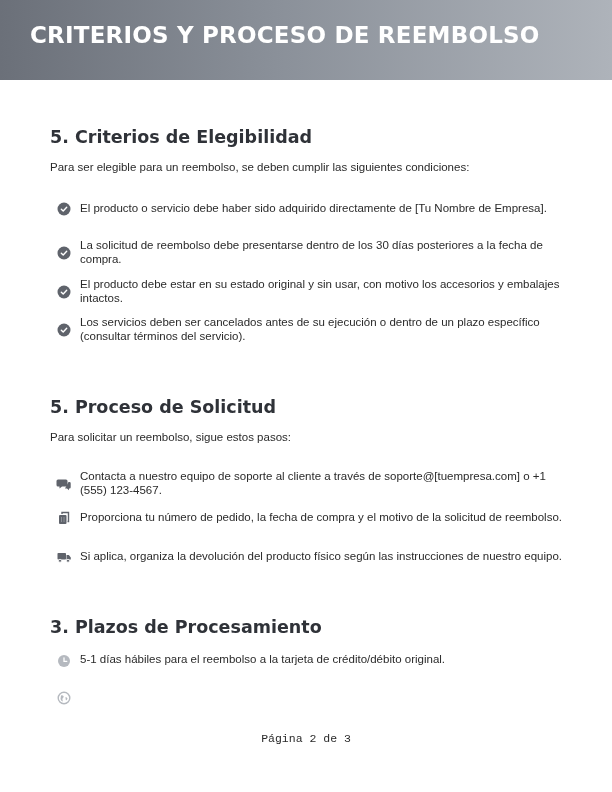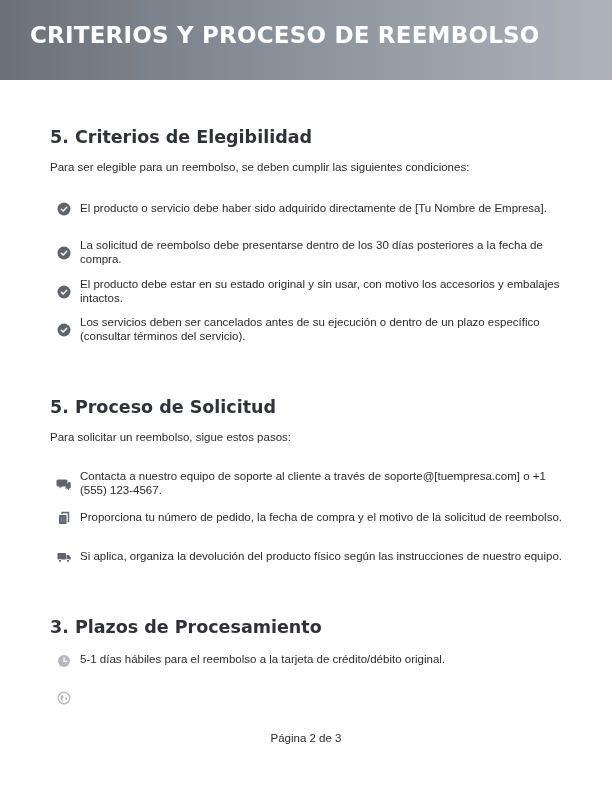--- a/index.html
+++ b/index.html
@@ -8,21 +8,21 @@
   .header { position: absolute; left: 0; top: 0; width: 612px; height: 80px;
             background: linear-gradient(90deg, #6b7079 0%, #8a9099 45%, #aeb3ba 100%); }
   .header h1 { position: absolute; left: 30px; top: 22px; margin: 0; font-family: "DejaVu Sans", sans-serif;
                font-weight: bold; font-size: 23px; color: #ffffff; letter-spacing: 0.2px; }
   .section-title { position: absolute; left: 50px; margin: 0; font-family: "DejaVu Sans", sans-serif;
                    font-weight: bold; font-size: 17.5px; color: #2f3238; }
   .intro { position: absolute; left: 50px; font-size: 11.5px; color: #2a2a2a; }
   .item { position: absolute; left: 56px; width: 512px; display: flex; align-items: center; }
   .item .icon { width: 16px; height: 16px; flex: 0 0 16px; margin-right: 8px; margin-top: 2px; }
   .item .txt { font-size: 11.5px; line-height: 14px; color: #2a2a2a; }
-  .footer { position: absolute; left: 0; width: 612px; top: 732px; text-align: center; font-size: 11.5px; color: #2a2a2a; }
+  .footer { position: absolute; left: 0; width: 612px; top: 732px; text-align: center; font-size: 11.5px; color: #2a2a2a; font-family: Liberation Mono, monospace; }
 </style>
 </head>
 <body>
 
 <div class="header">
   <h1>CRITERIOS Y PROCESO DE REEMBOLSO</h1>
 </div>
 
 <h2 class="section-title" style="top:127px">5. Criterios de Elegibilidad</h2>
 <div class="intro" style="top:161px">Para ser elegible para un reembolso, se deben cumplir las siguientes condiciones:</div>

